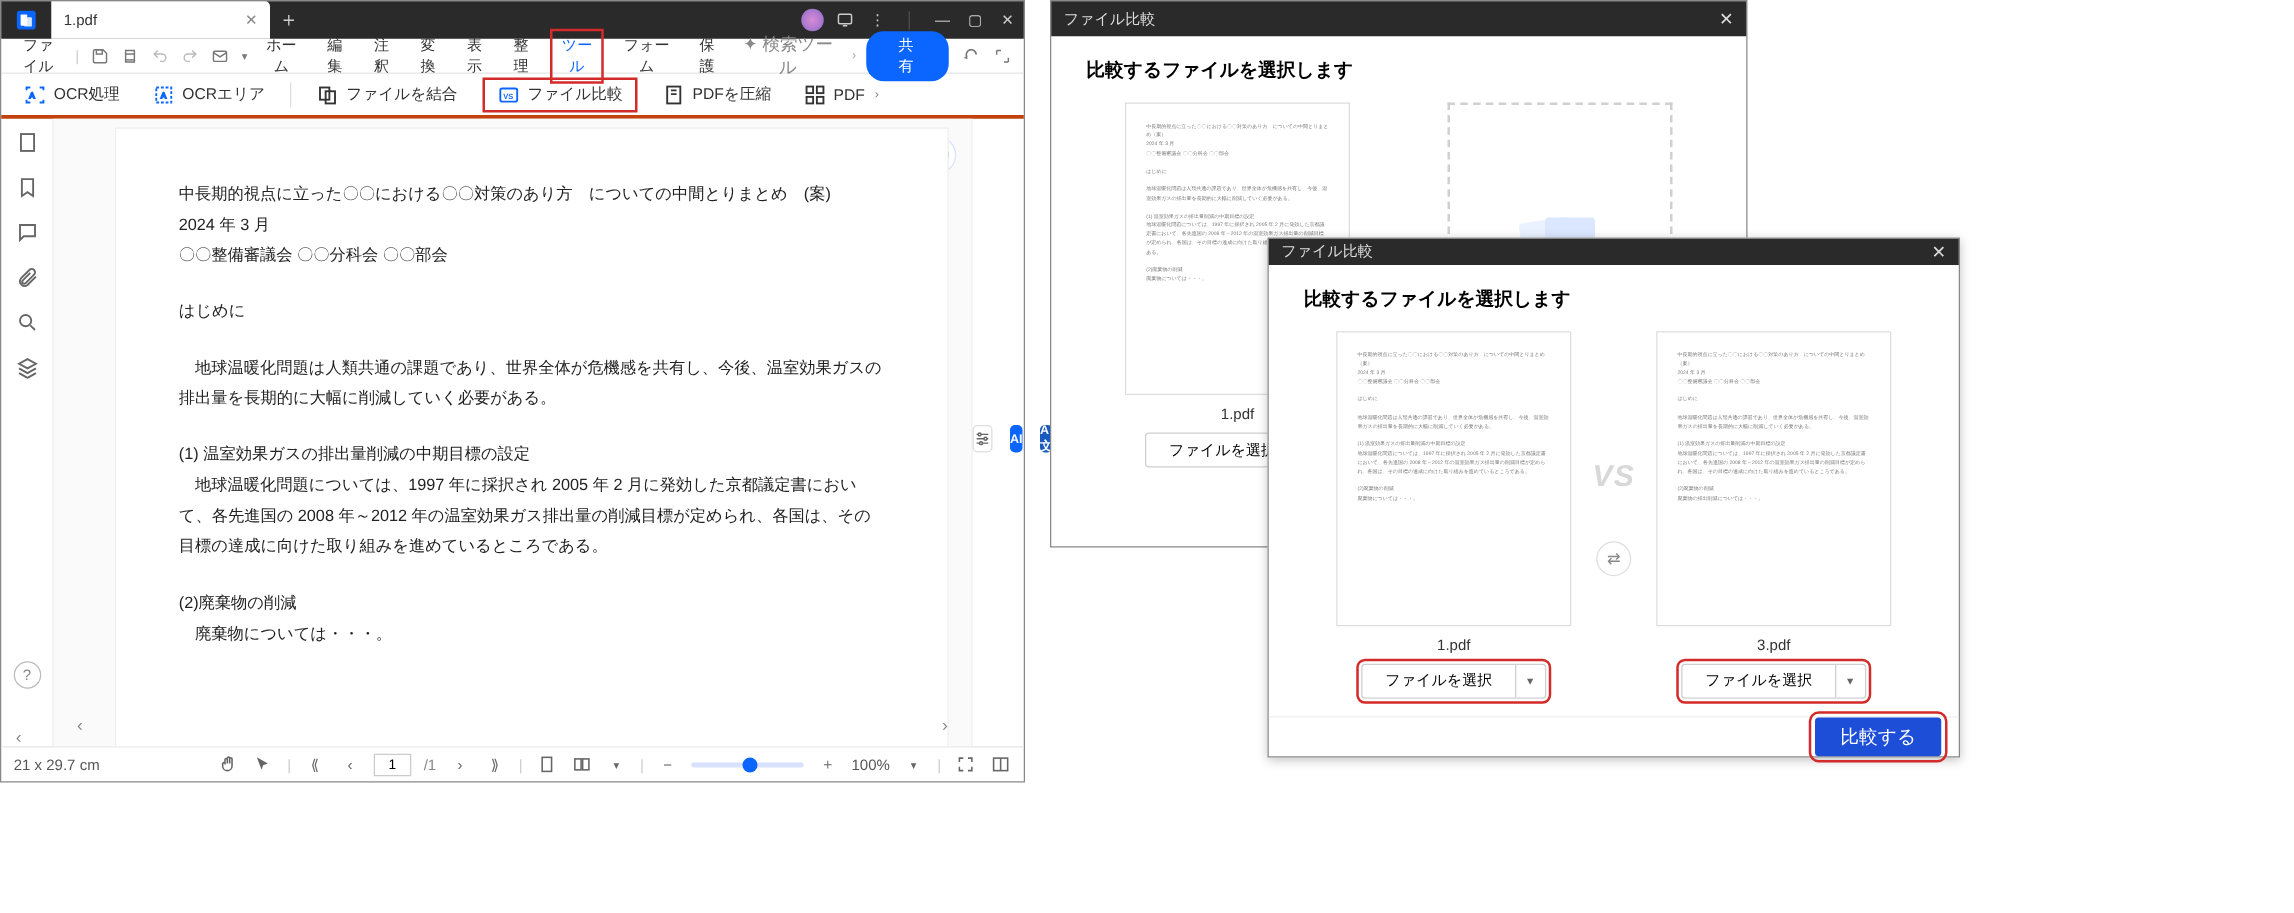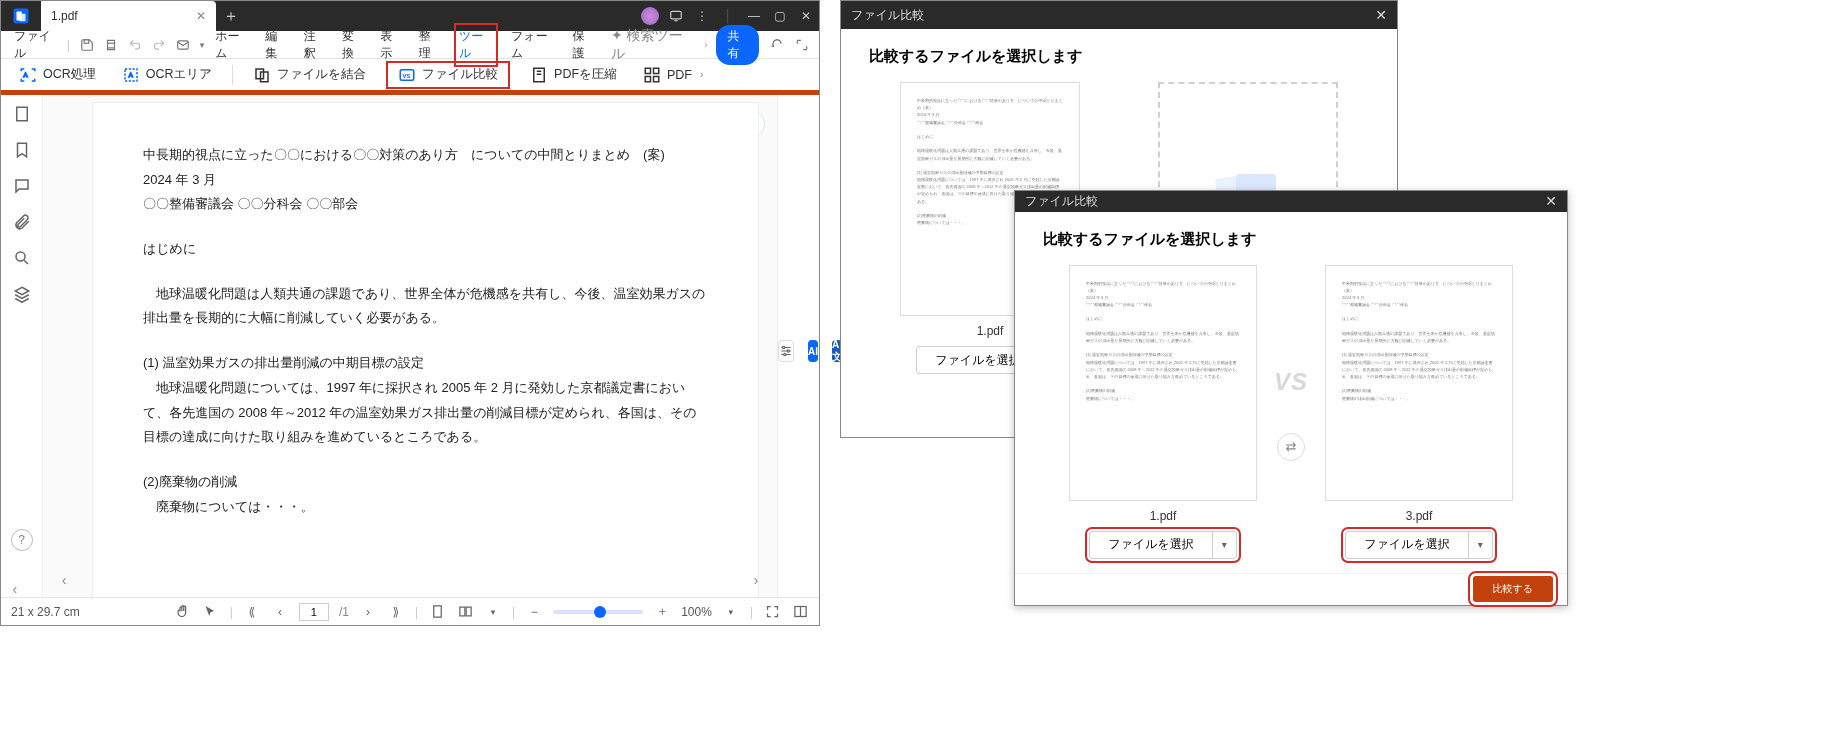--- a/index.html
+++ b/index.html
@@ -15,29 +15,29 @@
 .titlebar .tab { width: 175px; background: #fff; display: flex; align-items: center; padding: 0 10px; font-size: 12px; color: #333; border-top-right-radius: 4px; }
 .titlebar .tab .close-x { margin-left: auto; color: #888; font-size: 12px; }
 .titlebar .newtab { width: 30px; display: flex; align-items: center; justify-content: center; color: #ccc; font-size: 16px; }
 .titlebar .spacer { flex: 1; }
 .titlebar .tctrl { width: 26px; display: flex; align-items: center; justify-content: center; color: #ccc; font-size: 12px; }
 .titlebar .avatar { width: 18px; height: 18px; border-radius: 50%; background: radial-gradient(circle, #d78bd6, #8b6bc9); align-self: center; margin: 0 4px; }
 
 
 .menubar { height: 28px; border-bottom: 1px solid #e5e5e5; display: flex; align-items: center; padding: 0 10px; font-size: 12px; color: #333; gap: 8px; }
 .menubar .mg { display: flex; gap: 10px; align-items: center; }
-.menubar .mi { cursor: default; padding: 3px 3px; }
+.menubar .mi { cursor: default; padding: 3px 3px; text-align: center; }
 .menubar .divider { color: #ccc; }
 .menubar .icon-slot { color: #777; display: inline-flex; align-items: center; }
 .menubar .search-btn { color: #888; font-size: 14px; }
-.share-btn { background: #0a66ff; color: #fff; border-radius: 14px; padding: 3px 12px; font-size: 12px; }
+.share-btn { background: #0a66ff; color: #fff; border-radius: 14px; padding: 3px 26px; font-size: 12px; }
 .hl-red { border: 2px solid #d32a2a; padding: 1px 4px; }
 
 
-.toolbar { height: 36px; border-bottom: 5px solid #c2410c; display: flex; align-items: center; padding: 0 12px; gap: 14px; font-size: 12.5px; color: #333; }
+.toolbar { height: 36px; border-bottom: 3px solid #c2410c; display: flex; align-items: center; padding: 0 12px; gap: 14px; font-size: 12.5px; color: #333; }
 .tb-item { display: inline-flex; align-items: center; gap: 6px; padding: 4px 6px; }
 .tb-item .ico { width: 18px; height: 18px; display: inline-flex; align-items: center; justify-content: center; }
 .tb-item.hl { border: 2px solid #d32a2a; padding: 3px 10px; }
 .tb-sep { width: 1px; height: 20px; background: #ddd; }
 
 
 .content-row { flex: 1; display: flex; min-height: 0; }
 .rail { width: 42px; border-right: 1px solid #eee; display: flex; flex-direction: column; align-items: center; padding-top: 10px; gap: 18px; color: #666; }
 .rail .rl-ico { width: 18px; height: 18px; }
 .rail-help { margin-top: auto; margin-bottom: 12px; width: 22px; height: 22px; border:1px solid #bbb; border-radius:50%; display:flex;align-items:center;justify-content:center;font-size:12px;color:#888; }
@@ -82,21 +82,21 @@
 .dash .pluspage .pcir { position:absolute; right:-2px; bottom:-2px; width:20px;height:20px;border-radius:50%;background:#0a66ff;color:#fff;display:flex;align-items:center;justify-content:center;font-size:13px;font-weight:700; }
 .fname { font-size:12px; color:#333; margin-top:8px; }
 .choose { margin-top:8px; display:flex; border:1px solid #cfcfcf; border-radius:3px; height:28px; }
 .choose .lab { padding: 0 18px; font-size:12px; display:flex;align-items:center; }
 .choose .dd { width:24px; border-left:1px solid #cfcfcf; display:flex;align-items:center;justify-content:center; font-size:10px; color:#666; }
 .choose.hl { outline:2px solid #d32a2a; outline-offset:2px; }
 .vs { position:absolute; left:50%; top:40%; transform:translate(-50%,-50%); font-size:24px; font-weight:700; color:#d8d8d8; font-style:italic; letter-spacing:1px; }
 .swap { position:absolute; left:50%; top:62%; transform:translate(-50%,-50%); width:28px;height:28px;border:1px solid #ddd;border-radius:50%;display:flex;align-items:center;justify-content:center;color:#888;font-size:13px; }
 
 .mfoot { height:44px; border-top:1px solid #eee; display:flex; align-items:center; justify-content:flex-end; padding:0 14px; }
-.compare-btn { background:#c2410c; color:#fff; font-size:10px; padding:6px 20px; border-radius:3px;margin-left:24px; }
+.compare-btn { background:#1d4ed8; color:#fff; font-size:15px; padding:6px 20px; border-radius:3px;margin-left:24px; }
 .compare-btn.hl { outline:2px solid #d32a2a; outline-offset:3px; }
 
 svg { display:block; }
 </style>
 </head>
 <body>
 
 <div class="app-win">
 
   <div class="titlebar">

